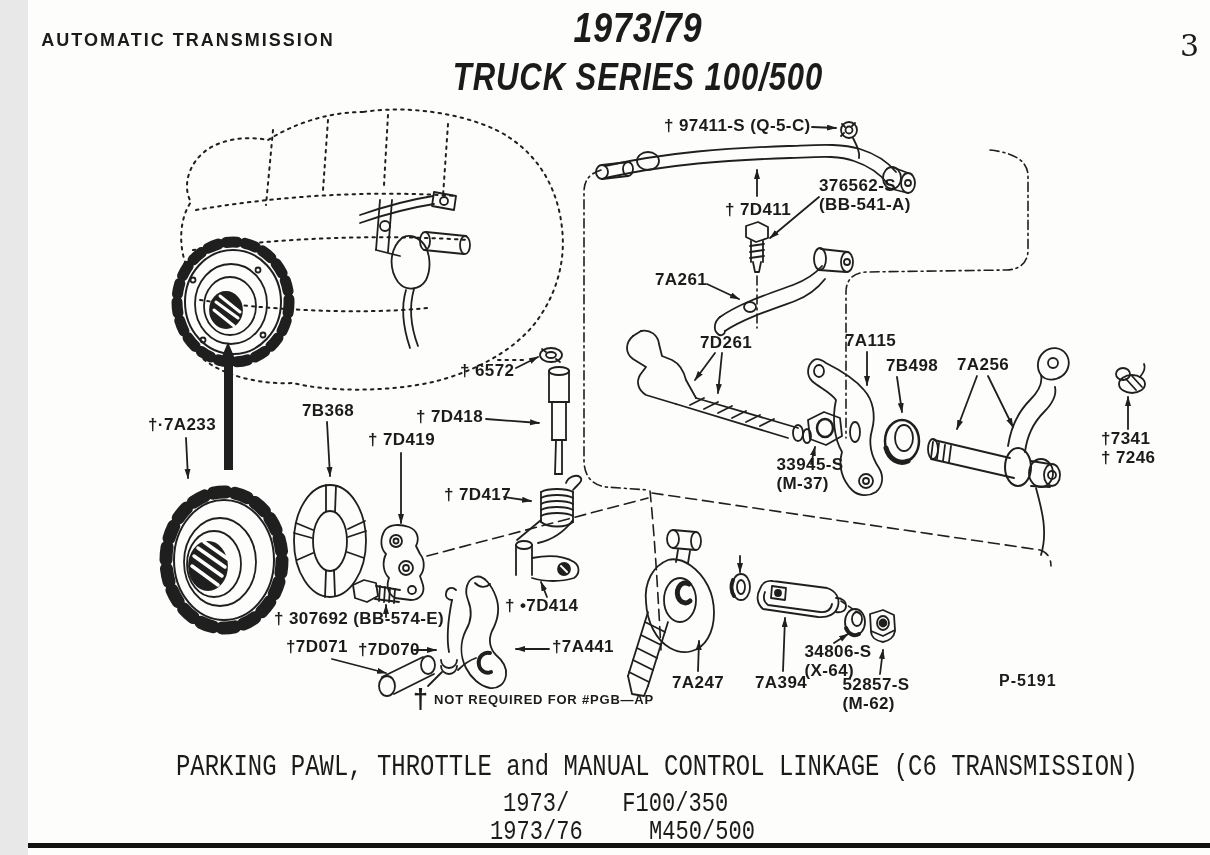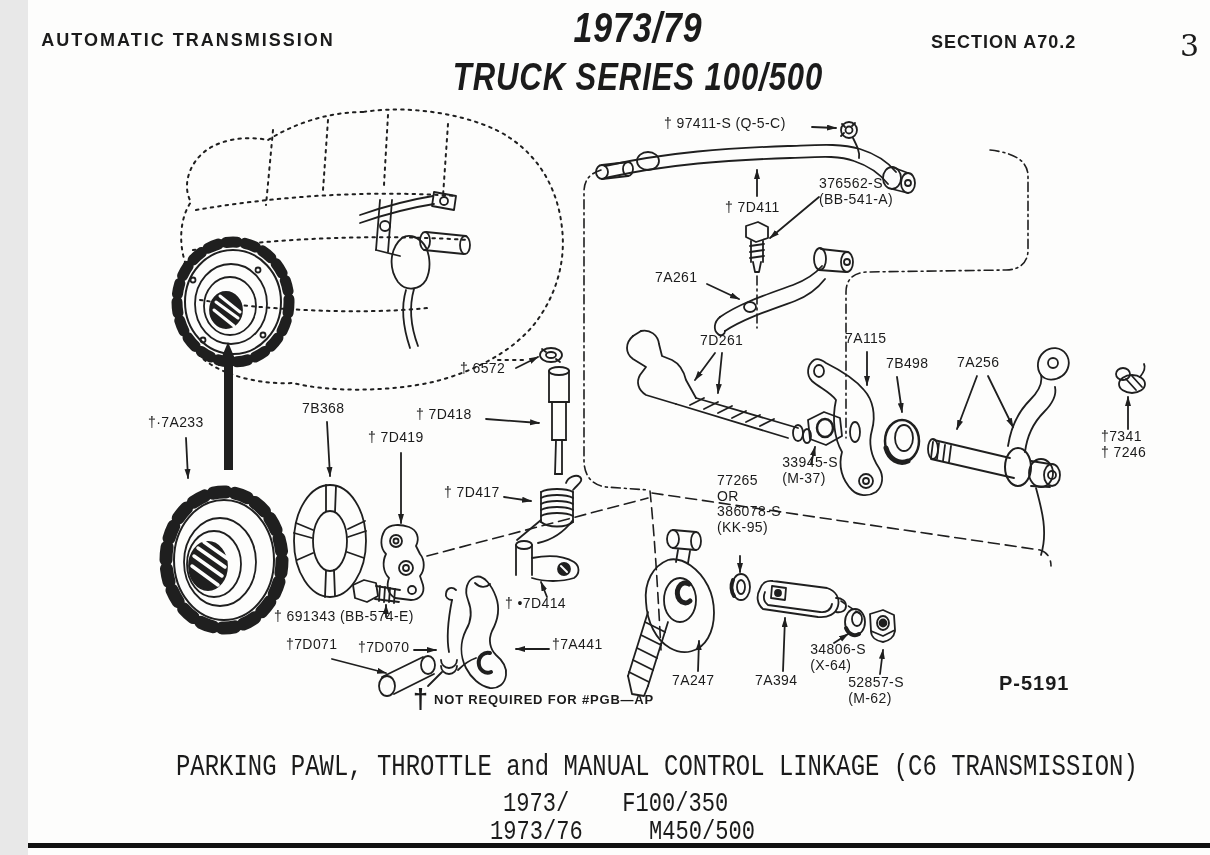--- a/index.html
+++ b/index.html
@@ -7,24 +7,24 @@
         font-family:"Liberation Sans",sans-serif;color:#1b1b1b;margin-left:28px;}
   #art{position:absolute;left:0;top:0;}
   .hdr{position:absolute;font-weight:bold;line-height:1.22;letter-spacing:2px;font-size:18px;}
   #hdr-left{left:10px;top:30px;width:300px;text-align:center;}
   #hdr-center{left:400px;top:2px;width:420px;text-align:center;font-style:italic;
               font-weight:900;letter-spacing:1px;transform:scale(.94,1.18);transform-origin:center top;}
   #hdr-center .l1{font-size:36px;}
   #hdr-center .l2{font-size:33px;}
   #hdr-right{left:903px;top:32px;width:200px;letter-spacing:1px;}
   #page-num{position:absolute;left:1152px;top:28px;font-family:"DejaVu Serif",serif;font-size:30px;}
-  .lbl{position:absolute;font-size:14px;font-weight:normal;letter-spacing:.4px;
+  .lbl{position:absolute;font-size:17px;font-weight:bold;letter-spacing:.4px;
        white-space:pre-line;line-height:1.12;}
   .ctr{text-align:left;transform:translateX(-50%);}
-  #plate{position:absolute;left:971px;top:672px;font-size:20px;font-weight:bold;letter-spacing:1px;}
+  #plate{position:absolute;left:971px;top:672px;font-size:16px;font-weight:bold;letter-spacing:1px;}
   #footnote{position:absolute;left:385px;top:684px;}
   #footnote .dg{font-size:27px;font-weight:bold;vertical-align:-4px;}
   #footnote .tx{font-size:13px;font-weight:bold;letter-spacing:.8px;margin-left:6px;}
   .cap{position:absolute;font-family:"Liberation Mono",monospace;transform:scale(.92,1.15);
        transform-origin:left top;white-space:pre;}
   #cap-title{left:148px;top:750px;font-size:26px;}
   #cap-l2{left:475px;top:788px;font-size:24px;}
   #cap-l3{left:462px;top:816px;font-size:24px;}
   #bottom-rule{position:absolute;left:0;top:843px;width:1210px;height:5px;background:#111;}
 </style>
@@ -406,48 +406,43 @@
   </svg>
 
   <div id="hdr-left" class="hdr">
     <div>AUTOMATIC TRANSMISSION</div>
   </div>
   <div id="hdr-center" class="hdr">
     <div class="l1">1973/79</div>
     <div class="l2">TRUCK SERIES 100/500</div>
   </div>
   <div id="hdr-right" class="hdr">
-    <div>SECTION A70.2</div>
   </div>
   <div id="page-num">3</div>
 
   <div class="lbl" style="left:636px;top:116px;">† 97411-S (Q-5-C)</div>
   <div class="lbl" style="left:697px;top:200px;">† 7D411</div>
   <div class="lbl" style="left:791px;top:176px;">376562-S
 (BB-541-A)</div>
   <div class="lbl" style="left:627px;top:270px;">7A261</div>
   <div class="lbl" style="left:672px;top:333px;">7D261</div>
   <div class="lbl" style="left:817px;top:331px;">7A115</div>
   <div class="lbl" style="left:858px;top:356px;">7B498</div>
   <div class="lbl" style="left:929px;top:355px;">7A256</div>
   <div class="lbl" style="left:432px;top:361px;">† 6572</div>
   <div class="lbl" style="left:120px;top:415px;">†·7A233</div>
   <div class="lbl" style="left:274px;top:401px;">7B368</div>
   <div class="lbl" style="left:388px;top:407px;">† 7D418</div>
   <div class="lbl" style="left:340px;top:430px;">† 7D419</div>
   <div class="lbl" style="left:416px;top:485px;">† 7D417</div>
   <div class="lbl ctr" style="left:782px;top:455px;">33945-S
 (M-37)</div>
-  <div class="lbl ctr" style="left:721px;top:473px;">77265
-OR
-386078-S
-(KK-95)</div>
   <div class="lbl" style="left:1073px;top:429px;">†7341
 † 7246</div>
-  <div class="lbl" style="left:246px;top:609px;">† 691343 (BB-574-E)</div>
+  <div class="lbl" style="left:246px;top:609px;">† 307692 (BB-574-E)</div>
   <div class="lbl" style="left:258px;top:637px;">†7D071</div>
   <div class="lbl" style="left:330px;top:640px;">†7D070</div>
   <div class="lbl" style="left:477px;top:596px;">† •7D414</div>
   <div class="lbl" style="left:524px;top:637px;">†7A441</div>
   <div class="lbl" style="left:644px;top:673px;">7A247</div>
   <div class="lbl" style="left:727px;top:673px;">7A394</div>
   <div class="lbl ctr" style="left:810px;top:642px;">34806-S
 (X-64)</div>
   <div class="lbl ctr" style="left:848px;top:675px;">52857-S
 (M-62)</div>

